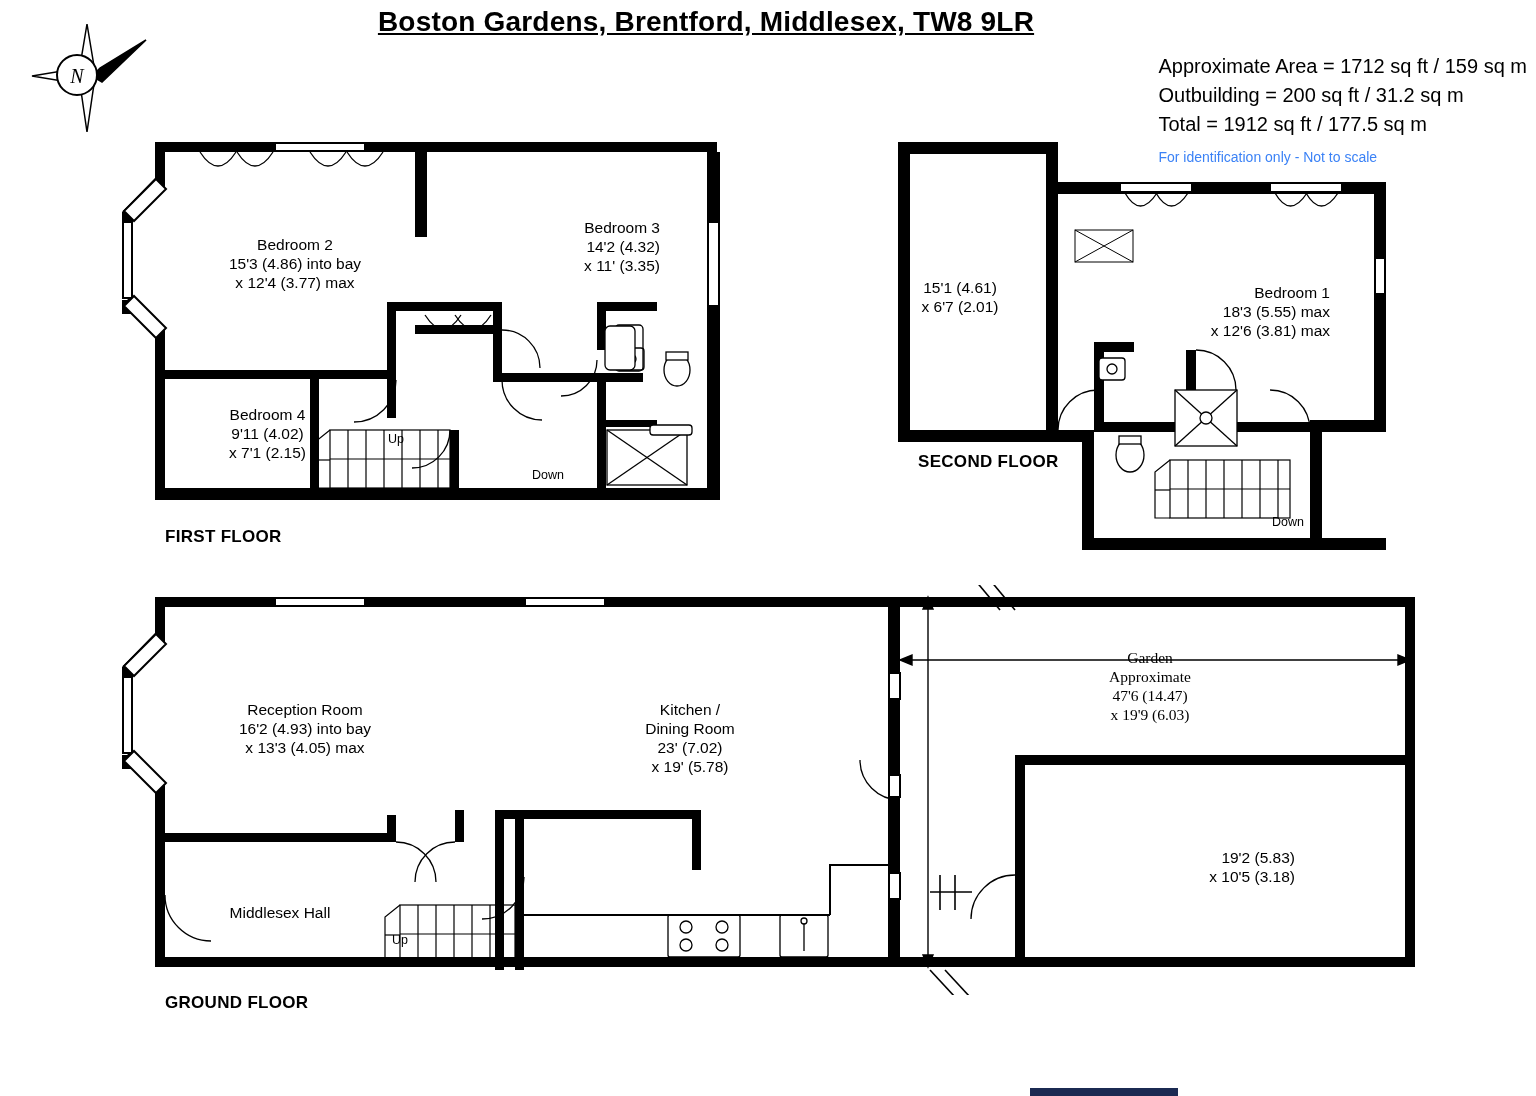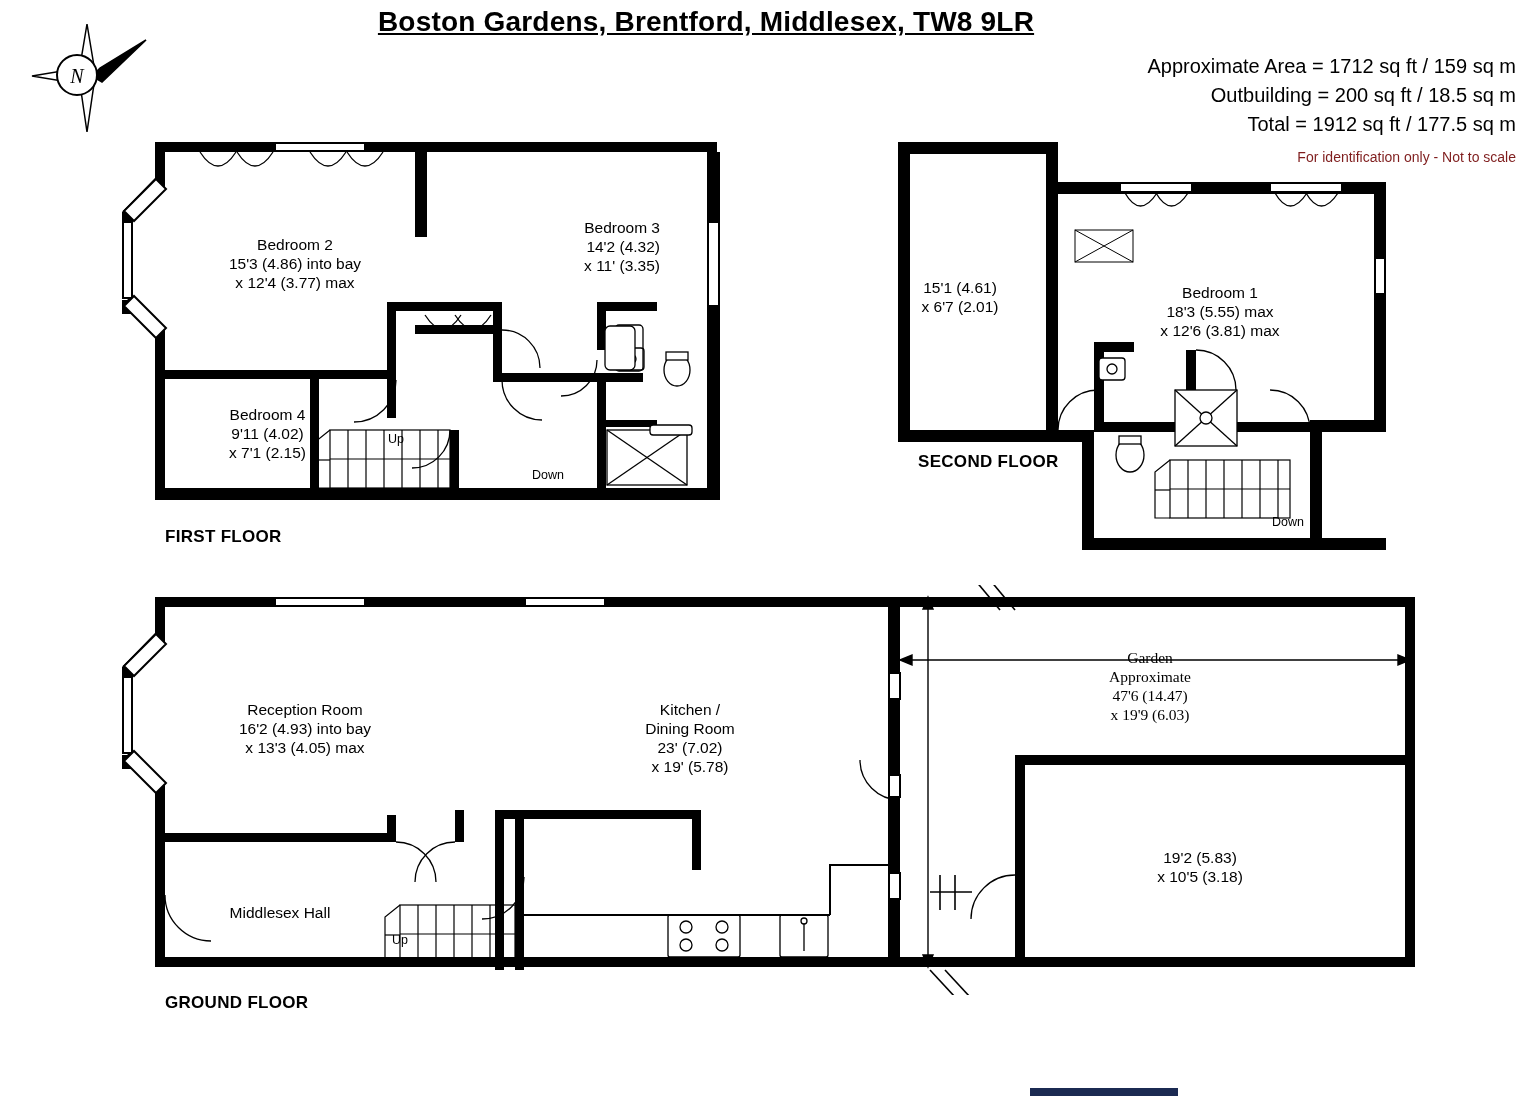--- a/index.html
+++ b/index.html
@@ -11,23 +11,23 @@
     position:relative;
     overflow:hidden;
   }
   .abs{position:absolute;}
   
   #title{
     top:6px;left:0;width:1412px;text-align:center;
     font-size:28px;font-weight:bold;letter-spacing:.2px;text-decoration:underline;
   }
   #areas{
-    top:52px;right:20px;text-align:right;font-size:20px;line-height:29px;
-  }
-  #areas .small{font-size:14px;color:#7f1d1d;margin-top:4px;}
+    top:52px;right:9px;text-align:left;font-size:20px;line-height:29px;
+  }
+  #areas .small{font-size:14px;color:#3b82f6;margin-top:4px;}
   
   #compass{top:18px;left:22px;width:130px;height:120px;}
   
   .floor-label{font-size:17px;font-weight:bold;letter-spacing:.3px;}
   
   .room{
     text-align:center;font-size:15.5px;line-height:19px;
   }
   .room .nm{display:block;}
   .stair-lbl{font-size:12.5px;}
@@ -45,21 +45,21 @@
   }
   svg{display:block;}
 </style>
 </head>
 <body>
 
 <div class="abs" id="title">Boston Gardens, Brentford, Middlesex, TW8 9LR</div>
 
 <div class="abs" id="areas">
   <div>Approximate Area = 1712 sq ft / 159 sq m</div>
-  <div>Outbuilding = 200 sq ft / 18.5 sq m</div>
+  <div>Outbuilding = 200 sq ft / 31.2 sq m</div>
   <div>Total = 1912 sq ft / 177.5 sq m</div>
   <div class="small">For identification only - Not to scale</div>
 </div>
 
 <div class="abs" id="compass">
   <svg width="130" height="120" viewBox="0 0 130 120">
     <polygon points="65,6 72,48 65,56 58,48" fill="#ffffff" stroke="#000" stroke-width="1.5"></polygon>
     <polygon points="65,114 72,66 65,58 58,66" fill="#ffffff" stroke="#000" stroke-width="1.5"></polygon>
     <polygon points="10,58 52,51 60,58 52,65" fill="#ffffff" stroke="#000" stroke-width="1.5"></polygon>
     <polygon points="124,22 78,50 70,58 80,64" fill="#000000" stroke="#000" stroke-width="1.5"></polygon>
@@ -266,21 +266,21 @@
       <line x1="275" y1="360" x2="290" y2="360"></line>
     </g>
   </svg>
 </div>
 
 <div class="abs room" style="left:860px;top:278px;width:200px;">
   <span class="nm">15'1 (4.61)</span>
   <span class="nm">x 6'7 (2.01)</span>
 </div>
 
-<div class="abs room" style="left:1110px;top:283px;width:220px;">
+<div class="abs room" style="left:1110px;top:283px;width:220px;text-align:right;">
   <span class="nm">Bedroom 1</span>
   <span class="nm">18'3 (5.55) max</span>
   <span class="nm">x 12'6 (3.81) max</span>
 </div>
 
 <div class="abs stair-lbl" style="left:1272px;top:515px;">Down</div>
 
 <div class="abs floor-label" style="left:898px;top:452px;margin-left:20px;">SECOND FLOOR</div>
 
 <div class="abs" style="left:110px;top:585px;width:1310px;height:410px;">
@@ -413,21 +413,21 @@
   <span class="nm">Middlesex Hall</span>
 </div>
 
 <div class="abs room" style="left:1055px;top:648px;width:190px;font-family:Liberation Serif, serif;">
   <span class="nm">Garden</span>
   <span class="nm">Approximate</span>
   <span class="nm">47'6 (14.47)</span>
   <span class="nm">x 19'9 (6.03)</span>
 </div>
 
-<div class="abs room" style="left:1105px;top:848px;width:190px;">
+<div class="abs room" style="left:1105px;top:848px;width:190px;text-align:right;">
   <span class="nm">19'2 (5.83)</span>
   <span class="nm">x 10'5 (3.18)</span>
 </div>
 
 <div class="abs stair-lbl" style="left:392px;top:933px;">Up</div>
 
 <div class="abs floor-label" style="left:165px;top:993px;">GROUND FLOOR</div>
 
 <div class="abs" id="footer">
 

